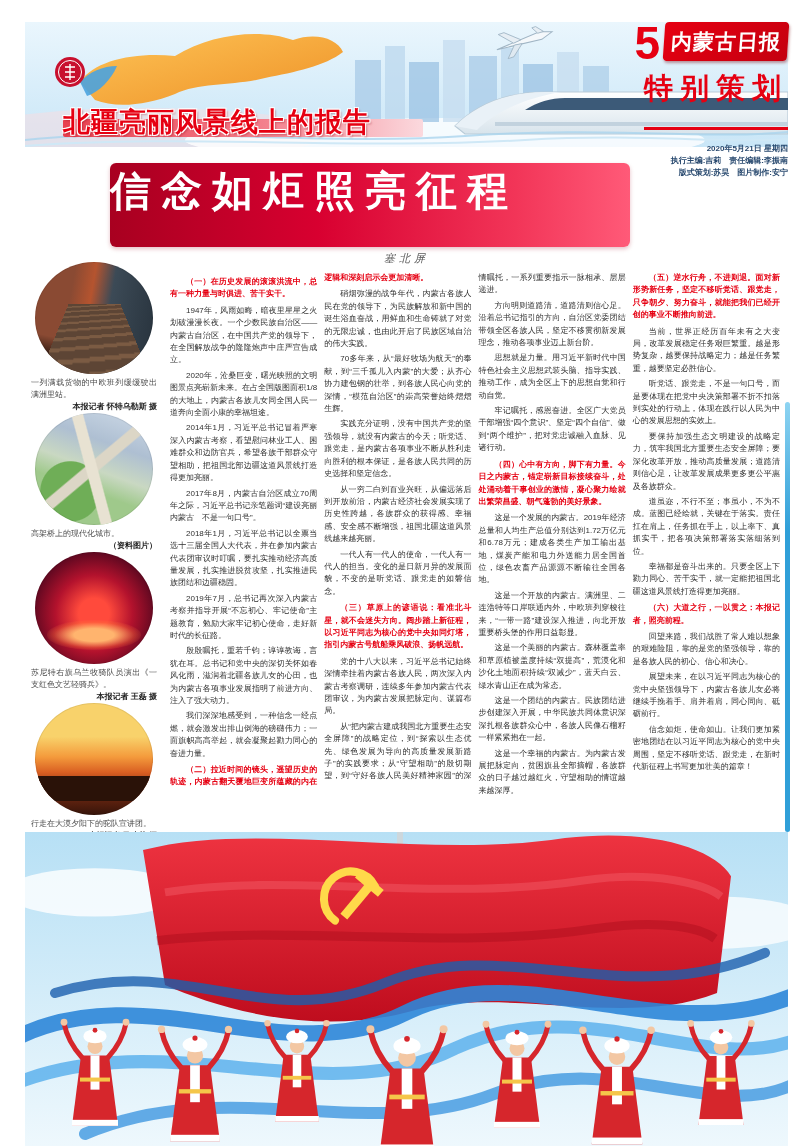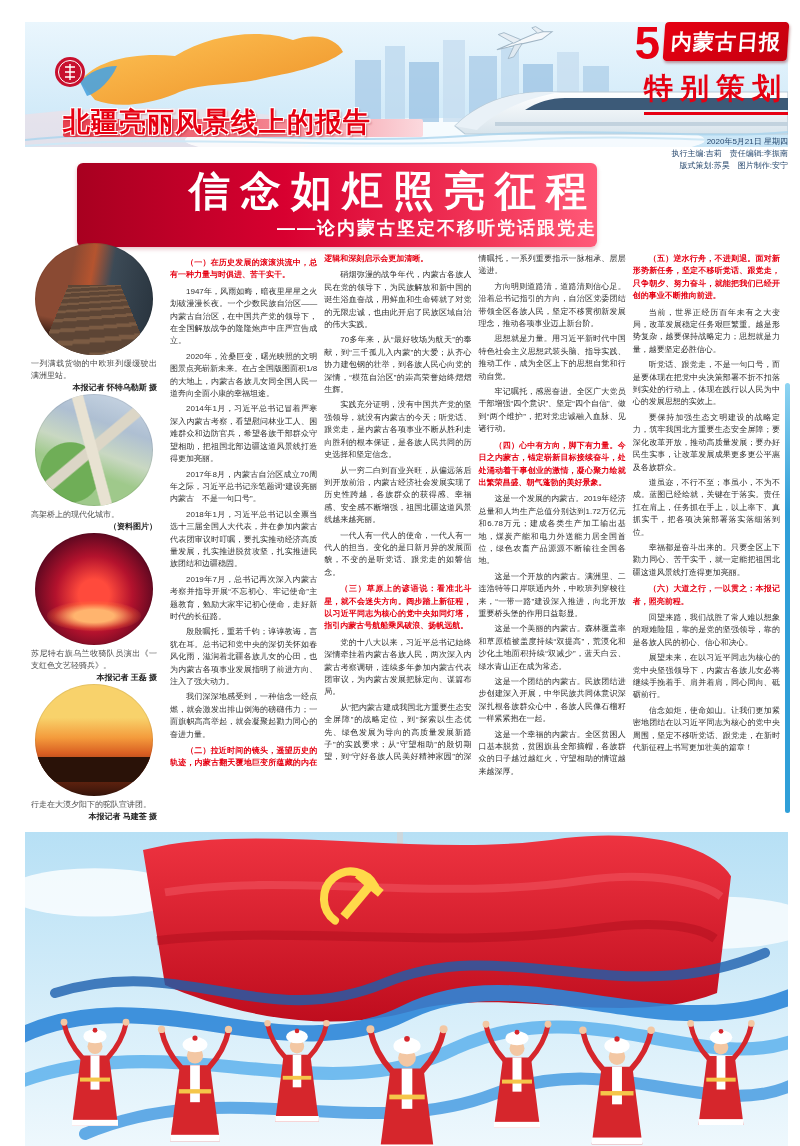--- a/index.html
+++ b/index.html
@@ -9,37 +9,37 @@
   
   .header { position:relative; margin:22px 12px 0 25px; height:125px; overflow:visible; }
   .header-bg { position:absolute; inset:0; width:100%; height:100%; }
   .masthead { position:absolute; top:0; right:0; width:190px; text-align:right; z-index:5; }
   .mast-row1 { display:flex; align-items:flex-start; justify-content:flex-end; gap:6px; }
   .page-num { color:#e60012; font-size:46px; font-weight:900; line-height:0.95; letter-spacing:-2px; }
   .paper-logo { background:linear-gradient(135deg,#e60012,#c4000f); color:#fff; font-family:"Liberation Serif", serif;
       font-weight:700; font-size:21px; padding:6px 7px 5px; border-radius:4px; letter-spacing:1px;
       transform:skewX(-4deg); box-shadow:1px 2px 3px rgba(120,0,10,.4); white-space:nowrap; }
   .section-name { display:inline-block; color:#e60012; font-size:29px; font-weight:900; letter-spacing:7px;
-      margin-top:3px; padding-bottom:3px; border-bottom:3px solid #e60012; white-space:nowrap; }
-  .mast-info { margin-top:21px; font-size:8px; line-height:1.55; color:#27486e; font-weight:400; }
+      margin-top:3px; padding-bottom:18px; border-bottom:3px solid #e60012; white-space:nowrap; }
+  .mast-info { margin-top:13px; font-size:8px; line-height:1.55; color:#27486e; font-weight:700; }
 
   .top-banner { position:absolute; left:38px; bottom:8px; width:360px; height:34px; z-index:4; }
   .top-banner .band { position:absolute; left:0; right:0; bottom:2px; height:18px;
       background:linear-gradient(90deg,#e8404f 0%, #f37e8b 55%, #fbd9de 100%); border-radius:2px; }
   .top-banner .band-text { position:relative; font-size:27px; font-weight:900; color:#e60012; white-space:nowrap;
       letter-spacing:1px; line-height:34px;
       text-shadow:-1px -1px 0 #fff,1px -1px 0 #fff,-1px 1px 0 #fff,1px 1px 0 #fff,2px 2px 2px rgba(140,0,20,.35); }
 
   .seal { position:absolute; left:28px; top:30px; width:34px; height:40px; z-index:3; }
 
   
   .headline-wrap { margin:16px 12px 0 25px; position:relative; }
-  .headline-band { margin-left:52px; width:520px; height:84px; border-radius:6px;
+  .headline-band { margin-left:85px; width:520px; height:84px; border-radius:6px;
       background:linear-gradient(90deg,#a80020 0%, #d80030 40%, #f23558 78%, #ff5a78 100%);
-      color:#fff; text-align:right; padding-top:6px; box-shadow:0 2px 4px rgba(160,0,30,.25); }
+      color:#fff; text-align:left; padding-top:6px; box-shadow:0 2px 4px rgba(160,0,30,.25); }
   .headline-title { font-size:41px; font-weight:900; letter-spacing:10px; line-height:1.1; }
   .headline-sub { font-size:18px; font-weight:700; letter-spacing:2px; margin-top:2px; }
   .byline { text-align:center; font-family:"Liberation Serif", serif; font-style:italic;
       color:#5a5a5a; font-size:11px; margin-top:4px; letter-spacing:4px; }
 
   
   .content { position:relative; display:flex; margin:6px 12px 0 25px; height:560px; gap:7px; }
   .blue-rule { position:absolute; right:-2px; top:130px; bottom:0; width:5px; border-radius:3px;
       background:linear-gradient(#8ed4f2,#2f9fd8 30%,#2f9fd8); }
 
@@ -157,22 +157,22 @@
 
   <div class="top-banner">
     <div class="band"></div>
     <div class="band-text">北疆亮丽风景线上的报告</div>
   </div>
 </div>
 
 <div class="headline-wrap">
   <div class="headline-band">
     <div class="headline-title">信念如炬照亮征程</div>
-    <div class="headline-sub">——论内蒙古坚定不移听党话跟党走</div>
-  </div>
+  </div>
+  <div class="byline">塞北屏</div>
 </div>
 
 <div class="content">
   <div class="photo-rail">
   <div class="photo-item">
     <div class="photo-circle ph-train"></div>
     <div class="photo-caption">
       <span class="cap-text">一列满载货物的中欧班列缓缓驶出满洲里站。</span>
       <span class="photo-credit">本报记者 怀特乌勒斯 摄</span>
     </div>
@@ -222,25 +222,25 @@
       <p>党的十八大以来，习近平总书记始终深情牵挂着内蒙古各族人民，两次深入内蒙古考察调研，连续多年参加内蒙古代表团审议，为内蒙古发展把脉定向、谋篇布局。</p>
       <p>从“把内蒙古建成我国北方重要生态安全屏障”的战略定位，到“探索以生态优先、绿色发展为导向的高质量发展新路子”的实践要求；从“守望相助”的殷切期望，到“守好各族人民美好精神家园”的深情嘱托，一系列重要指示一脉相承、层层递进。</p>
       <p>方向明则道路清，道路清则信心足。沿着总书记指引的方向，自治区党委团结带领全区各族人民，坚定不移贯彻新发展理念，推动各项事业迈上新台阶。</p>
       <p>思想就是力量。用习近平新时代中国特色社会主义思想武装头脑、指导实践、推动工作，成为全区上下的思想自觉和行动自觉。</p>
       <p>牢记嘱托，感恩奋进。全区广大党员干部增强“四个意识”、坚定“四个自信”、做到“两个维护”，把对党忠诚融入血脉、见诸行动。</p>
       <div class="sec-heading">（四）心中有方向，脚下有力量。今日之内蒙古，锚定崭新目标接续奋斗，处处涌动着干事创业的激情，凝心聚力绘就出繁荣昌盛、朝气蓬勃的美好景象。</div>
       <p>这是一个发展的内蒙古。2019年经济总量和人均生产总值分别达到1.72万亿元和6.78万元；建成各类生产加工输出基地，煤炭产能和电力外送能力居全国首位，绿色农畜产品源源不断输往全国各地。</p>
       <p>这是一个开放的内蒙古。满洲里、二连浩特等口岸联通内外，中欧班列穿梭往来，“一带一路”建设深入推进，向北开放重要桥头堡的作用日益彰显。</p>
       <p>这是一个美丽的内蒙古。森林覆盖率和草原植被盖度持续“双提高”，荒漠化和沙化土地面积持续“双减少”，蓝天白云、绿水青山正在成为常态。</p>
       <p>这是一个团结的内蒙古。民族团结进步创建深入开展，中华民族共同体意识深深扎根各族群众心中，各族人民像石榴籽一样紧紧抱在一起。</p>
-      <p>这是一个幸福的内蒙古。全区贫困人口基本脱贫，贫困旗县全部摘帽，各族群众的日子越过越红火，守望相助的情谊越来越深厚。</p>
+      <p>这是一个幸福的内蒙古。为内蒙古发展把脉定向，贫困旗县全部摘帽，各族群众的日子越过越红火，守望相助的情谊越来越深厚。</p>
       <div class="sec-heading">（五）逆水行舟，不进则退。面对新形势新任务，坚定不移听党话、跟党走，只争朝夕、努力奋斗，就能把我们已经开创的事业不断推向前进。</div>
-      <p>当前，世界正经历百年未有之大变局，改革发展稳定任务艰巨繁重。越是形势复杂，越要保持战略定力；思想就是力量，越要坚定必胜信心。</p>
+      <p>当前，世界正经历百年未有之大变局，改革发展稳定任务艰巨繁重。越是形势复杂，越要保持战略定力；越是任务繁重，越要坚定必胜信心。</p>
       <p>听党话、跟党走，不是一句口号，而是要体现在把党中央决策部署不折不扣落到实处的行动上，体现在践行以人民为中心的发展思想的实效上。</p>
-      <p>要保持加强生态文明建设的战略定力，筑牢我国北方重要生态安全屏障；要深化改革开放，推动高质量发展；要办好民生实事，让改革发展成果更多更公平惠及各族群众。</p>
+      <p>要保持加强生态文明建设的战略定力，筑牢我国北方重要生态安全屏障；要深化改革开放，推动高质量发展；道路清则信心足，让改革发展成果更多更公平惠及各族群众。</p>
       <p>道虽迩，不行不至；事虽小，不为不成。蓝图已经绘就，关键在于落实。责任扛在肩上，任务抓在手上，以上率下、真抓实干，把各项决策部署落实落细落到位。</p>
       <p>幸福都是奋斗出来的。只要全区上下勠力同心、苦干实干，就一定能把祖国北疆这道风景线打造得更加亮丽。</p>
       <div class="sec-heading">（六）大道之行，一以贯之：本报记者，照亮前程。</div>
       <p>回望来路，我们战胜了常人难以想象的艰难险阻，靠的是党的坚强领导，靠的是各族人民的初心、信心和决心。</p>
       <p>展望未来，在以习近平同志为核心的党中央坚强领导下，内蒙古各族儿女必将继续手挽着手、肩并着肩，同心同向、砥砺前行。</p>
       <p>信念如炬，使命如山。让我们更加紧密地团结在以习近平同志为核心的党中央周围，坚定不移听党话、跟党走，在新时代新征程上书写更加壮美的篇章！</p>
     </div>
   <div class="blue-rule"></div>
 </div>
 

